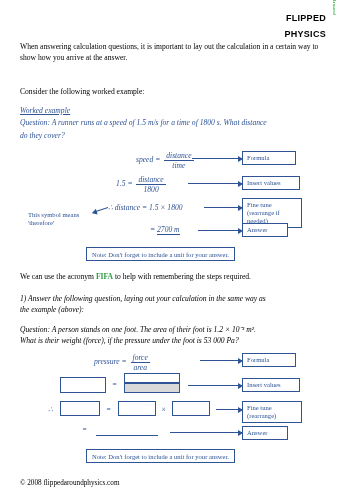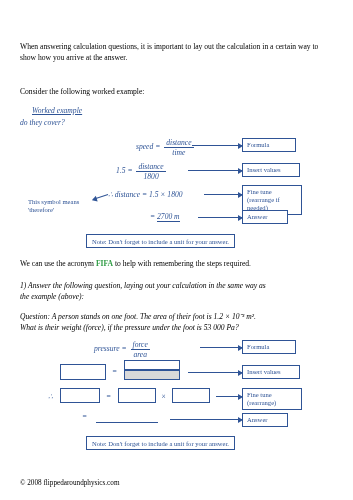--- a/index.html
+++ b/index.html
@@ -72,21 +72,21 @@
     font-size: 7.6px;
     line-height: 1.45;
     margin: 23px 0 0 0;
   }
   .italic { font-style: italic; }
   .worked {
     color: #2f5496;
     font-style: italic;
     font-size: 7.6px;
     text-decoration: underline;
-    margin: 9px 0 0 12px;
+    margin: 9px 0 0 0;
   }
   .q-line {
     color: #2f5496;
     font-style: italic;
     font-size: 7.6px;
     line-height: 1.45;
     margin: 2px 0 0 0;
   }
   .fifa { color: #2f9c44; font-weight: bold; }
 
@@ -192,26 +192,34 @@
     left: 20px;
     bottom: 13px;
     font-size: 7.2px;
   }
 </style>
 </head>
 <body>
 
 <div class="page">
 
+  <div class="logo">
+    <div class="logo-wrap">
+      <div class="logo-top">FLIPPED</div>
+      <div class="logo-bottom">PHYSICS</div>
+      <div class="logo-side">Around</div>
+    </div>
+  </div>
 
 
   <p class="body">When answering calculation questions, it is important to lay out the calculation in a certain way to show how you arrive at the answer.</p>
   <p class="body">Consider the following worked example:</p>
 
   <p class="worked">Worked example</p>
+  <p class="q-line">Question: A runner runs at a speed of 1.5 m/s for a time of 1800 s. What distance</p>
   <p class="q-line">do they cover?</p>
 
   <div class="diagram">
 
     <div class="eq" style="left:84px; top:6px;margin-left:32px;">
       <span>speed</span>
       <span>=</span>
       <span class="frac">
         <span class="num">distance</span>
         <span class="den">time</span>

